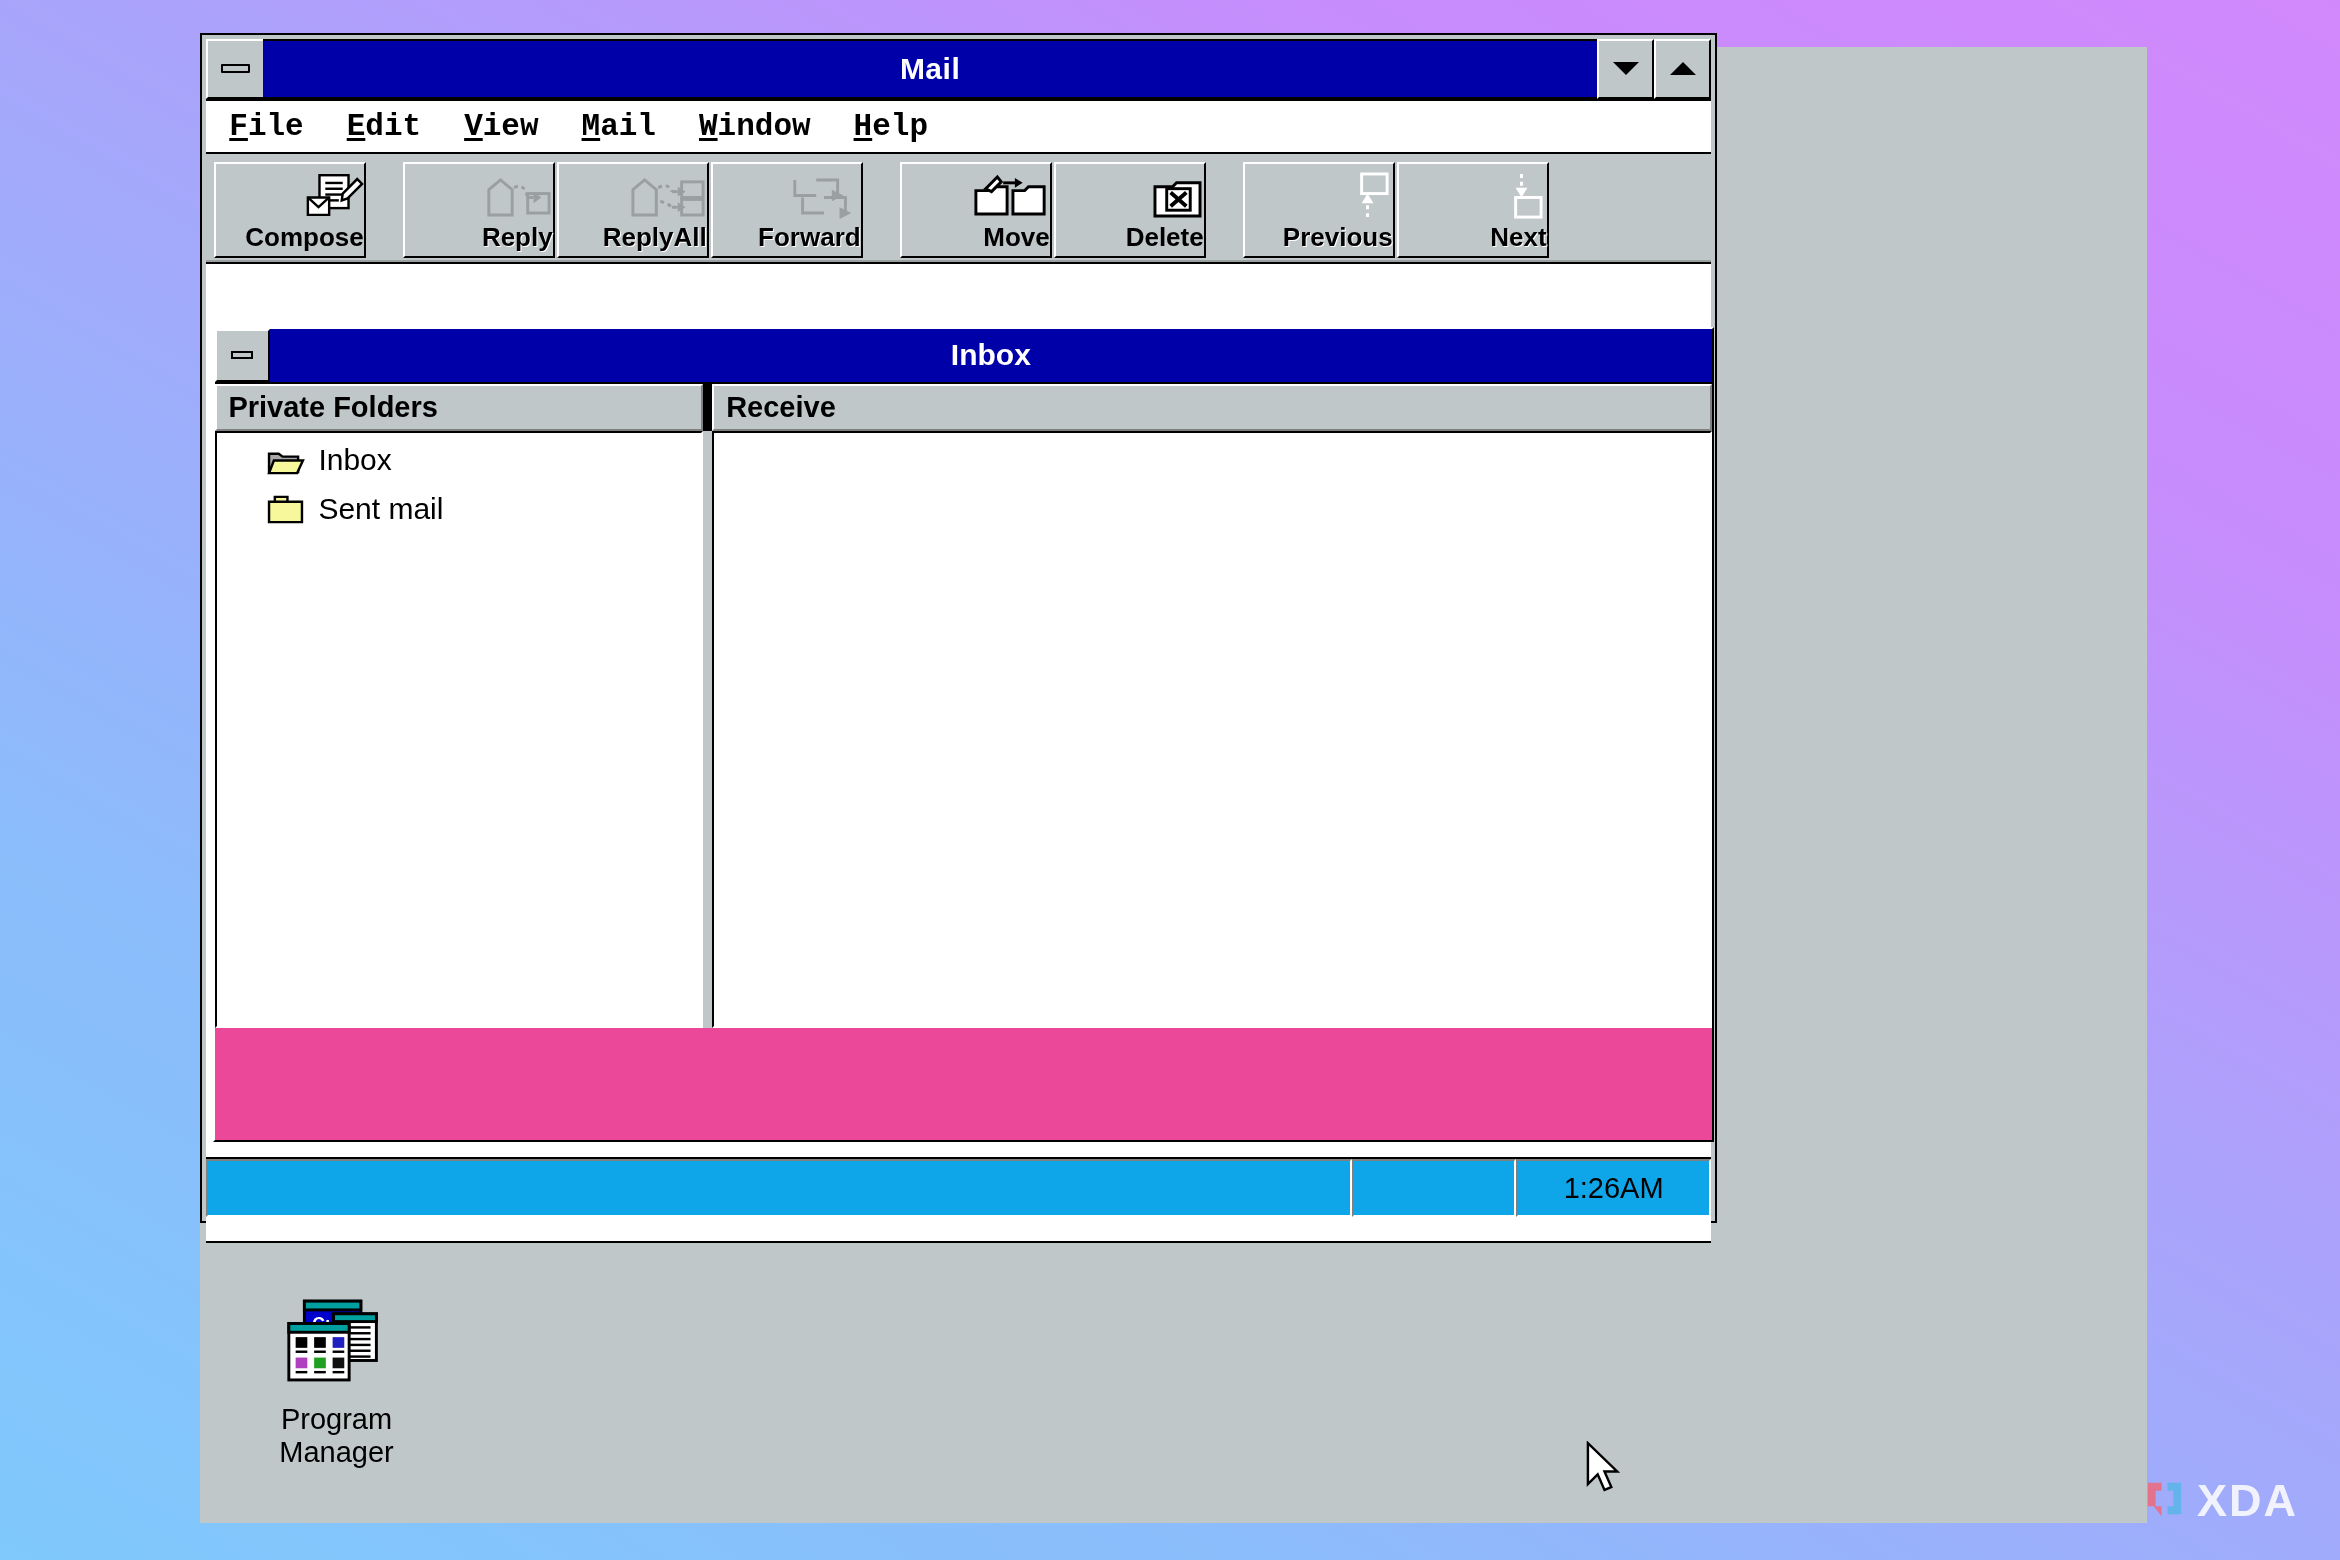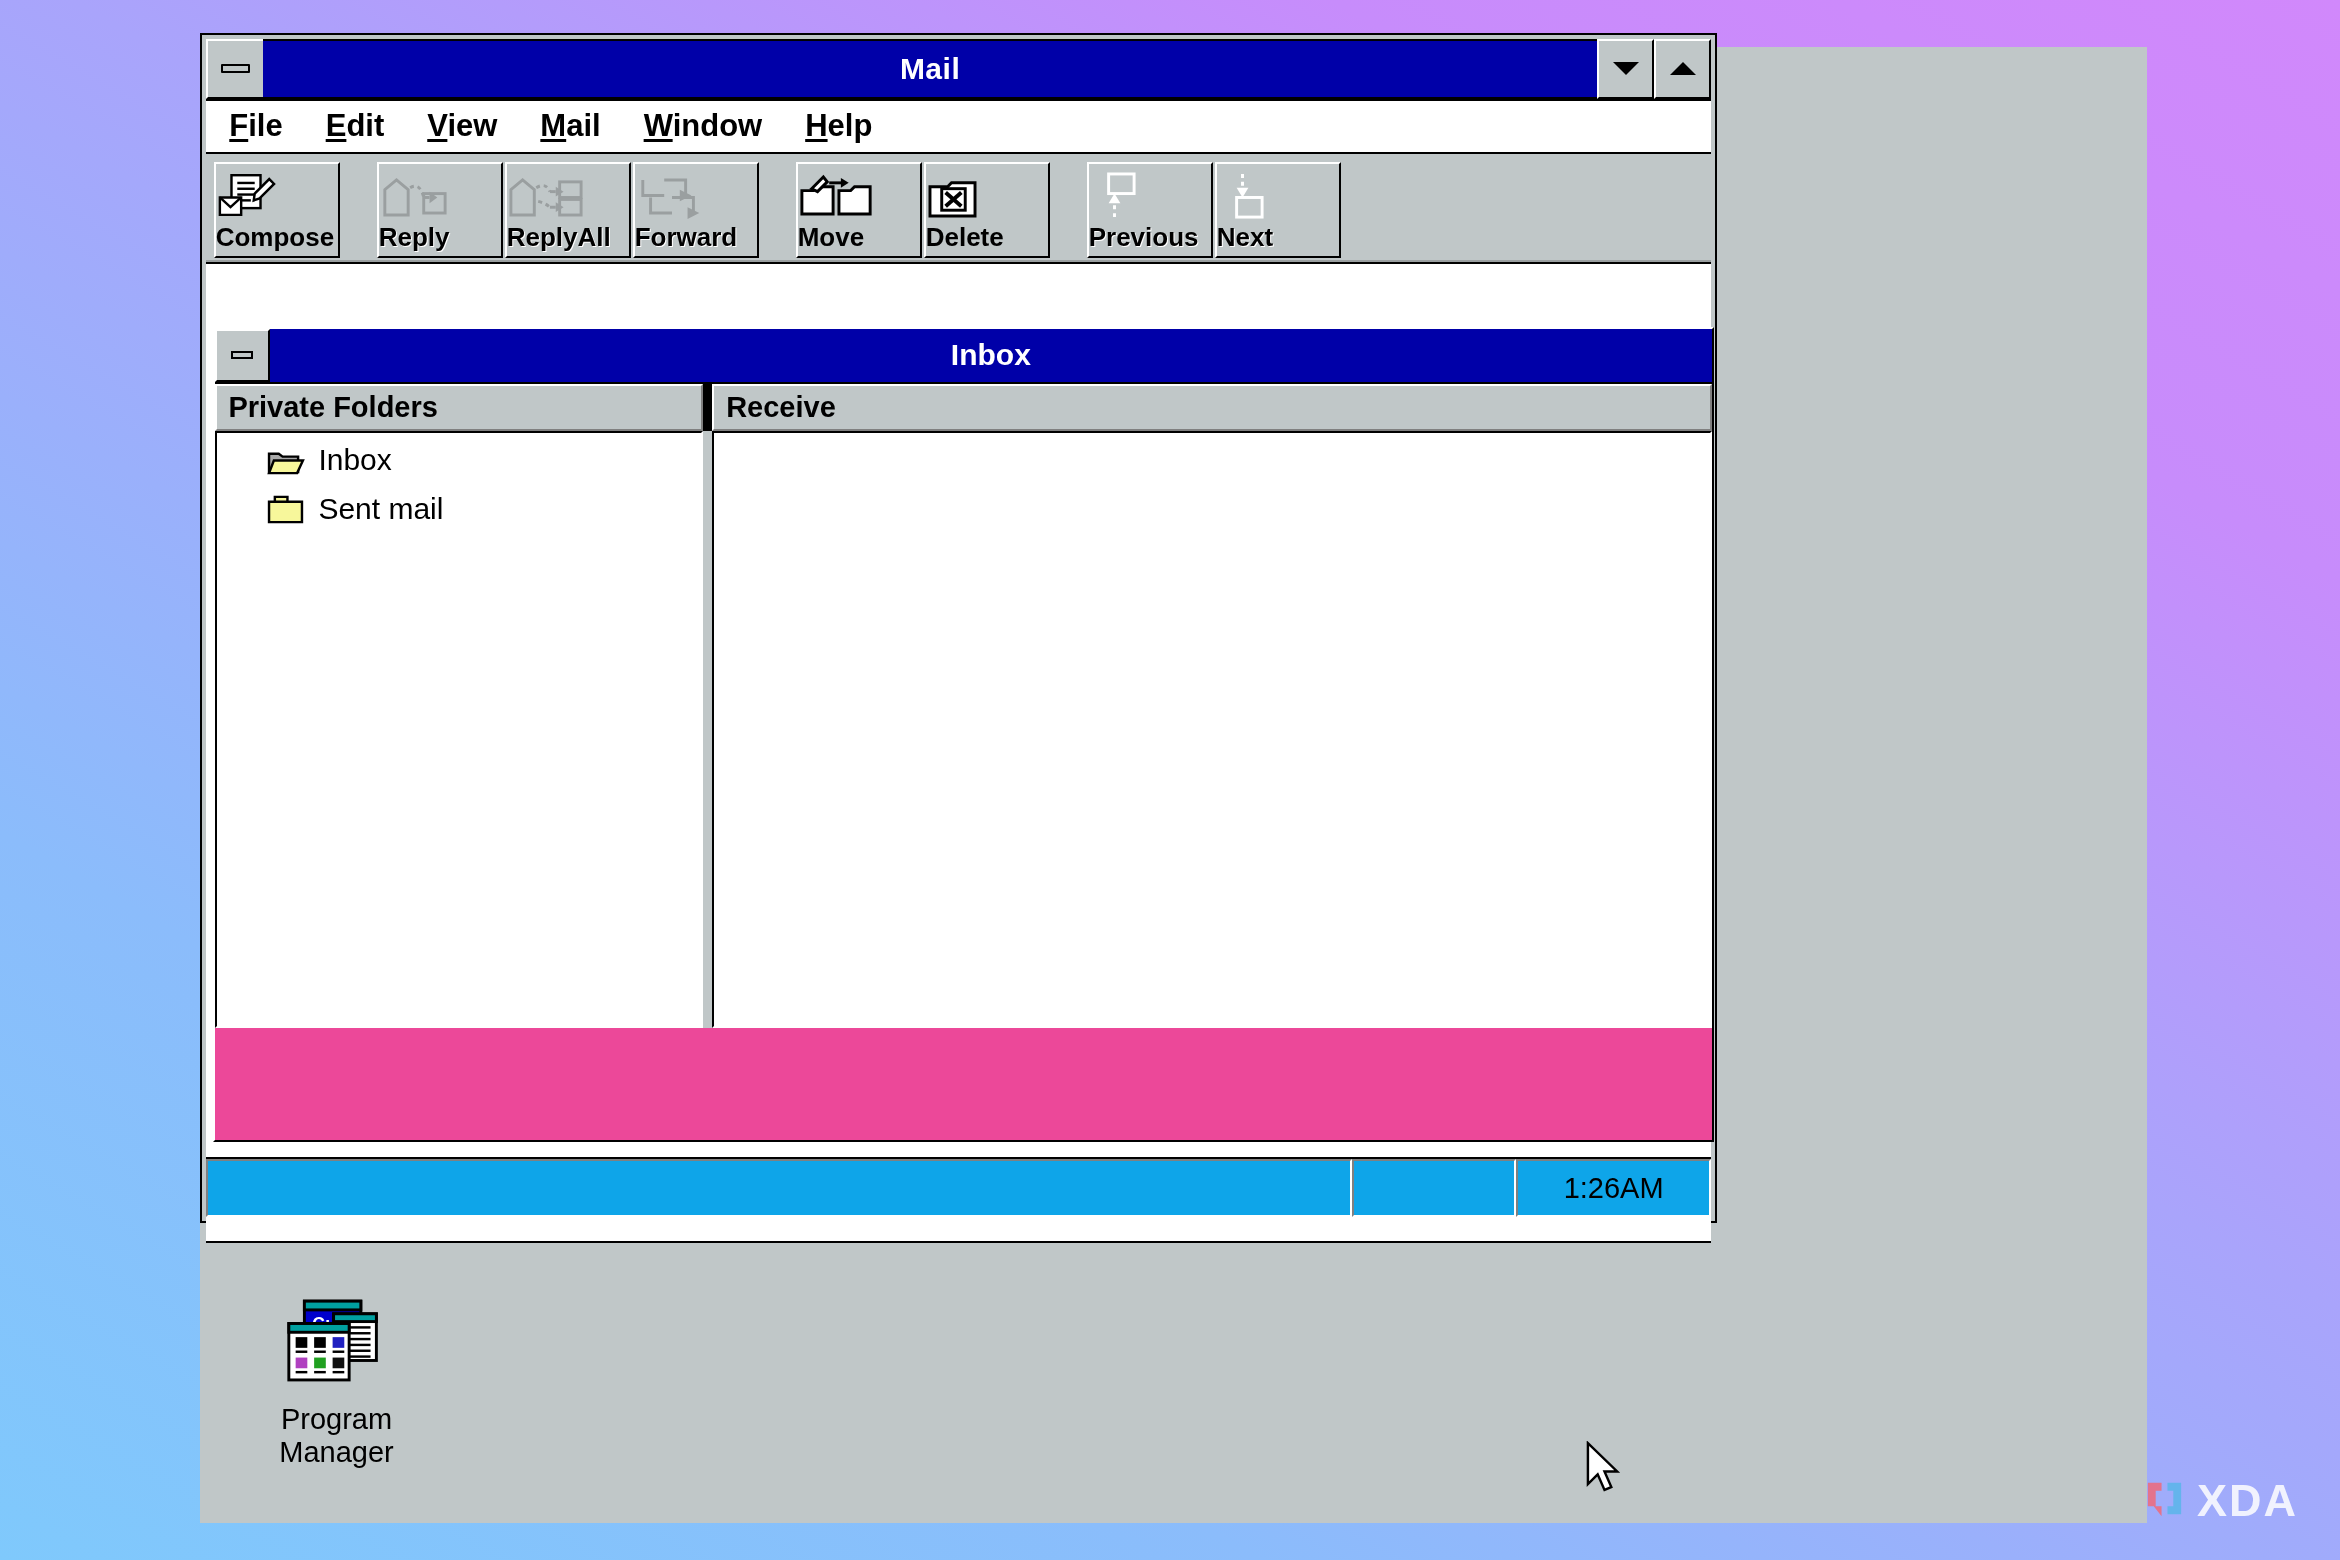--- a/index.html
+++ b/index.html
@@ -121,47 +121,47 @@
     align-items: center;
     padding-left: 23.4px;
     gap: 43px;
   }
   .menu-item {
     font-size: 31px;
     font-weight: bold;
     color: #000000;
     cursor: default;
     white-space: nowrap;
-    font-family: Liberation Sans, sans-serif;
+    font-family: Liberation Mono, monospace;
   }
   .menu-item u { text-underline-offset: 2.9px; }
 
   
   #toolbar {
     margin: 3.9px 3.9px 0 3.9px;
     height: 104px;
     background: #c0c7c8;
     display: flex;
     align-items: flex-start;
     padding: 3.9px 7.8px 0 7.8px;
     border-bottom: 2.9px solid #9a9fa0;
   }
   .tb-group { display: flex; }
   .tb-gap { width: 37px; flex: 0 0 37px; }
   .tbar-btn {
-    width: 126px;
+    width: 152px;
     height: 96px;
     background: #c0c7c8;
     border-top: 2.9px solid #ffffff;
     border-left: 2.9px solid #ffffff;
     border-right: 2.9px solid #000000;
     border-bottom: 2.9px solid #000000;
     display: flex;
     flex-direction: column;
-    align-items: flex-start;
+    align-items: flex-end;
     justify-content: flex-start;
     padding-top: 4.9px;
     cursor: default;
   }
   .tbar-btn + .tbar-btn { margin-left: 2px; }
   .tb-ico { height: 55px; display: flex; align-items: center; justify-content: center; }
   .tb-label {
     font-size: 26px;
     font-weight: bold;
     color: #000000;

